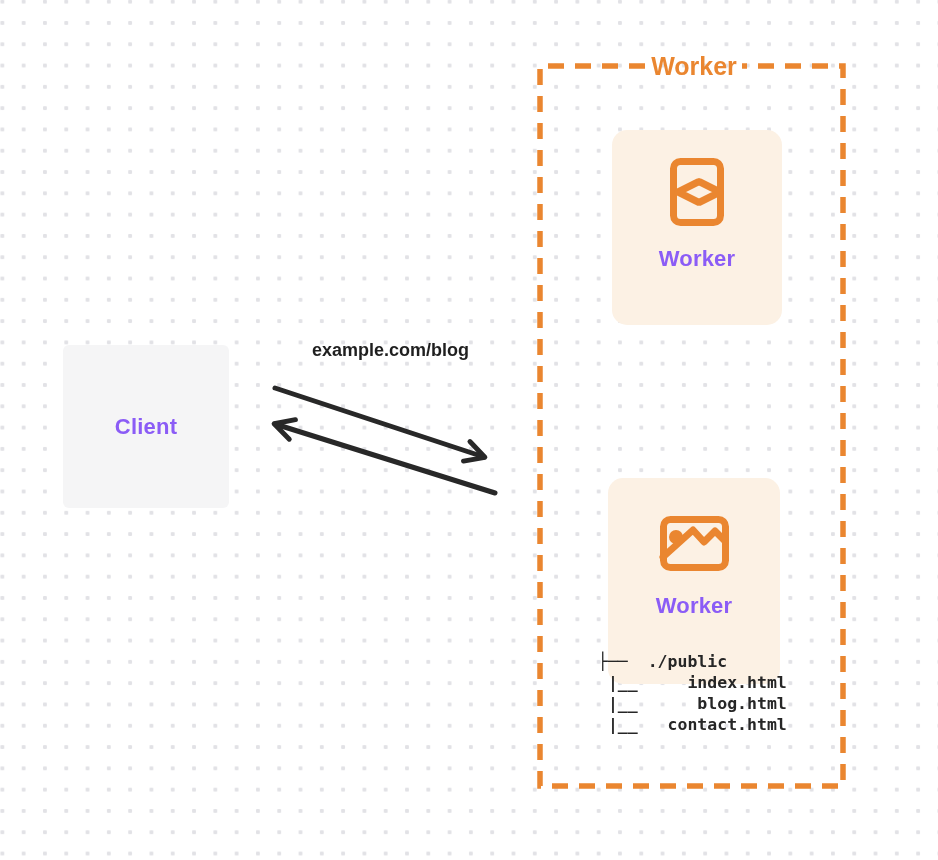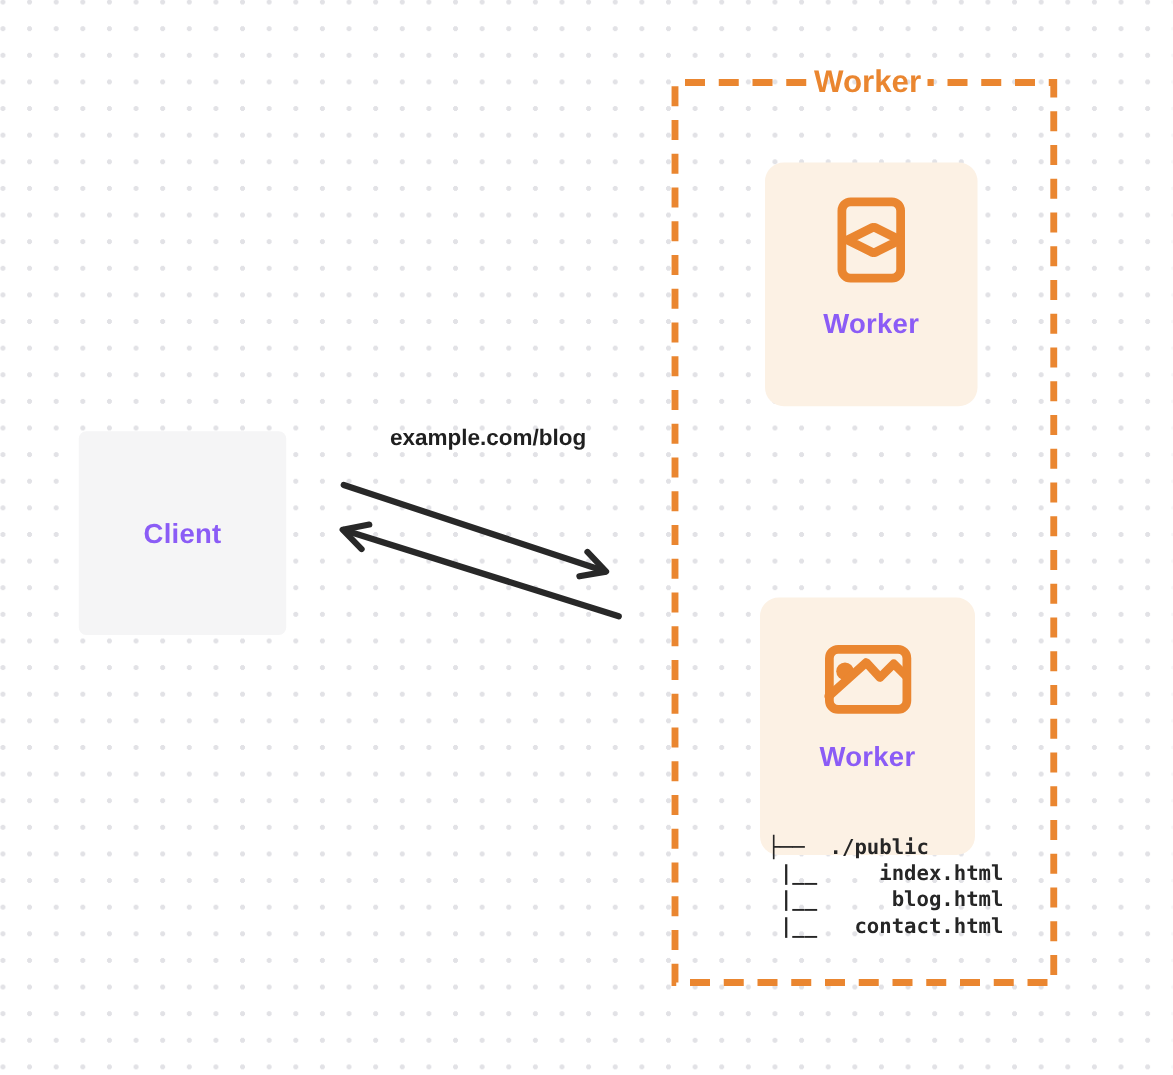--- a/index.html
+++ b/index.html
@@ -70,21 +70,21 @@
     left: 608px; top: 478px;
     width: 172px; height: 169px;
     padding-top: 37px;
   }
   .card .icon-wrap { line-height: 0; }
   .card.worker .node-label { margin-top: 19px; }
   .card.assets .node-label { margin-top: 21px; }
   .file-tree {
     position: absolute;
     left: 598px; top: 651px;
-    margin: 16px;
+    margin: 0;
     font-family: "DejaVu Sans Mono", "Liberation Mono", monospace;
     font-size: 16.5px;
     line-height: 21px;
     font-weight: 700;
     color: #262626;
     white-space: pre;
   }
 </style>
 </head>
 <body>

